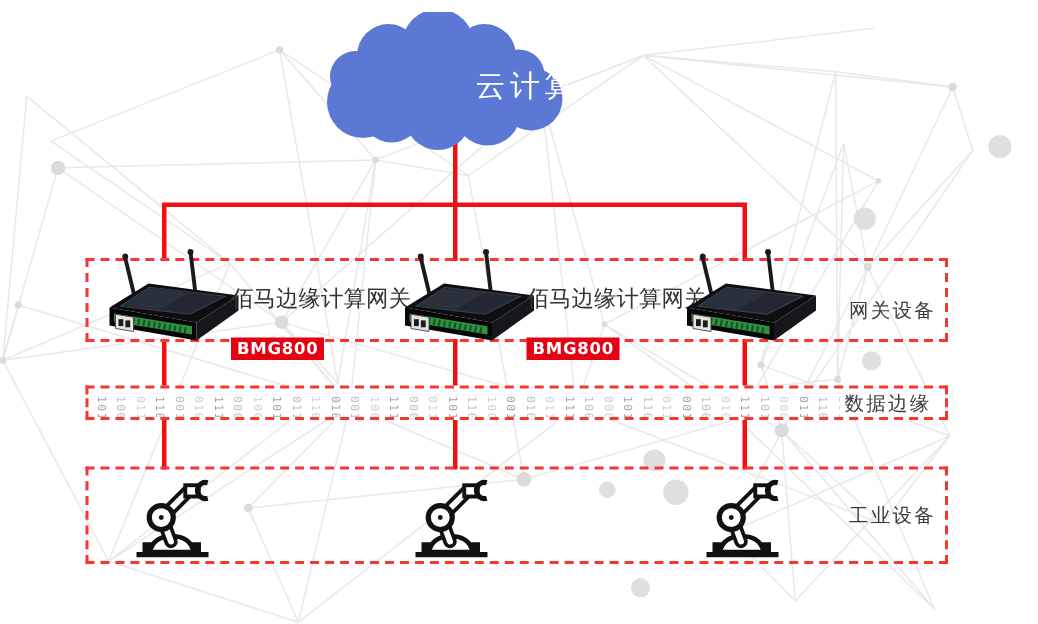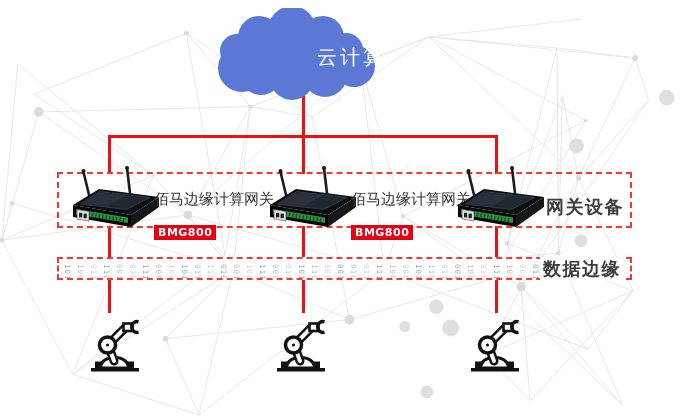--- a/index.html
+++ b/index.html
@@ -12,21 +12,21 @@
   .cloud-label{position:absolute;left:0;right:0;top:36px;text-align:right;color:#fff;
     font-size:20px;font-weight:500;letter-spacing:3px;}
 
   .rline{position:absolute;background:var(--connector,#ef1010);z-index:1;}
 
   .layer{position:absolute;left:57px;width:571px;border:2px dashed var(--dashed-border,#f63535);z-index:2;}
   .layer1{top:172px;height:52px;}
   .layer2{top:257px;height:19px;background:#fff;}
   .layer3{top:311px;height:61px;}
   .side-label{position:absolute;right:6px;top:50%;transform:translateY(-50%);
-    font-size:18px;color:var(--label-text,#3d3d3d);letter-spacing:1.5px;white-space:nowrap;font-weight:bold;}
+    font-size:13px;color:var(--label-text,#3d3d3d);letter-spacing:1.5px;white-space:nowrap;}
   .layer1 .side-label{top:64%;}
   .layer2 .side-label{background:#fff;padding:0 3px;margin-left:10px;}
 
   .binary{position:absolute;left:4px;right:66px;top:0;bottom:0;display:flex;align-items:center;
     gap:4px;overflow:hidden;}
   .bin-col{flex:0 0 auto;width:9px;text-align:center;transform:rotate(90deg);white-space:nowrap;
     font-family:"DejaVu Sans Mono",monospace;font-size:7.5px;color:#8f8f8f;letter-spacing:1px;}
   .bin-col:nth-child(3n){opacity:.42;}
   .bin-col:nth-child(3n+1){opacity:.8;}
   .bin-col:nth-child(3n+2){opacity:.58;}
@@ -211,20 +211,23 @@
         <span class="bin-col">111</span>
         <span class="bin-col">101</span>
         <span class="bin-col">000</span>
         <span class="bin-col">011</span>
         <span class="bin-col">110</span>
         <span class="bin-col">100</span>
       </div>
     <span class="side-label">数据边缘</span>
   </div>
 
+  <div class="layer layer3">
+    <span class="side-label">工业设备</span>
+  </div>
 
 <div class="rline" style="left: 302px; top: 88px; width: 3px; height: 48px;"></div>
     <div class="rline" style="left: 108px; top: 135px; width: 390px; height: 3px;"></div>
     <div class="rline" style="left: 108px; top: 136px; width: 3px; height: 38px;"></div>
     <div class="rline" style="left: 108px; top: 226px; width: 3px; height: 33px;"></div>
     <div class="rline" style="left: 108px; top: 278px; width: 3px; height: 35px;"></div>
     <div class="rline" style="left: 302px; top: 136px; width: 3px; height: 38px;"></div>
     <div class="rline" style="left: 302px; top: 226px; width: 3px; height: 33px;"></div>
     <div class="rline" style="left: 302px; top: 278px; width: 3px; height: 35px;"></div>
     <div class="rline" style="left: 495px; top: 136px; width: 3px; height: 38px;"></div>

